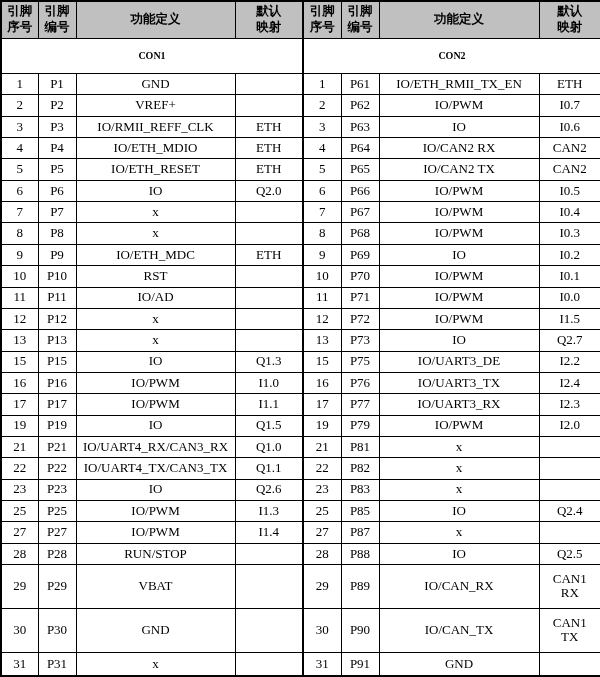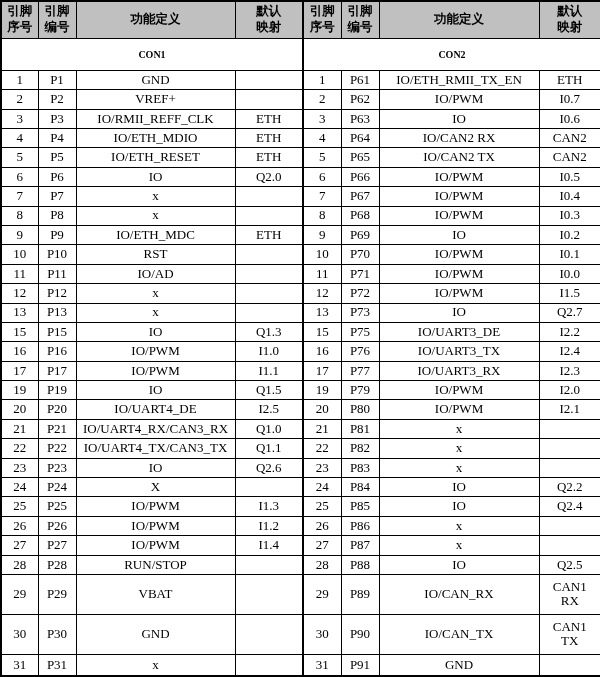--- a/index.html
+++ b/index.html
@@ -235,30 +235,20 @@
           <td>19</td>
           <td>P19</td>
           <td>IO</td>
           <td>Q1.5</td>
           <td class="tsplit">19</td>
           <td>P79</td>
           <td>IO/PWM</td>
           <td>I2.0</td>
         </tr>
         <tr>
-          <td>20</td>
-          <td>P20</td>
-          <td>IO/UART4_DE</td>
-          <td>I2.5</td>
-          <td class="tsplit">20</td>
-          <td>P80</td>
-          <td>IO/PWM</td>
-          <td>I2.1</td>
-        </tr>
-        <tr>
           <td>21</td>
           <td>P21</td>
           <td>IO/UART4_RX/CAN3_RX</td>
           <td>Q1.0</td>
           <td class="tsplit">21</td>
           <td>P81</td>
           <td>x</td>
           <td></td>
         </tr>
         <tr>
@@ -275,48 +265,28 @@
           <td>23</td>
           <td>P23</td>
           <td>IO</td>
           <td>Q2.6</td>
           <td class="tsplit">23</td>
           <td>P83</td>
           <td>x</td>
           <td></td>
         </tr>
         <tr>
-          <td>24</td>
-          <td>P24</td>
-          <td>X</td>
-          <td></td>
-          <td class="tsplit">24</td>
-          <td>P84</td>
-          <td>IO</td>
-          <td>Q2.2</td>
-        </tr>
-        <tr>
           <td>25</td>
           <td>P25</td>
           <td>IO/PWM</td>
           <td>I1.3</td>
           <td class="tsplit">25</td>
           <td>P85</td>
           <td>IO</td>
           <td>Q2.4</td>
-        </tr>
-        <tr>
-          <td>26</td>
-          <td>P26</td>
-          <td>IO/PWM</td>
-          <td>I1.2</td>
-          <td class="tsplit">26</td>
-          <td>P86</td>
-          <td>x</td>
-          <td></td>
         </tr>
         <tr>
           <td>27</td>
           <td>P27</td>
           <td>IO/PWM</td>
           <td>I1.4</td>
           <td class="tsplit">27</td>
           <td>P87</td>
           <td>x</td>
           <td></td>

